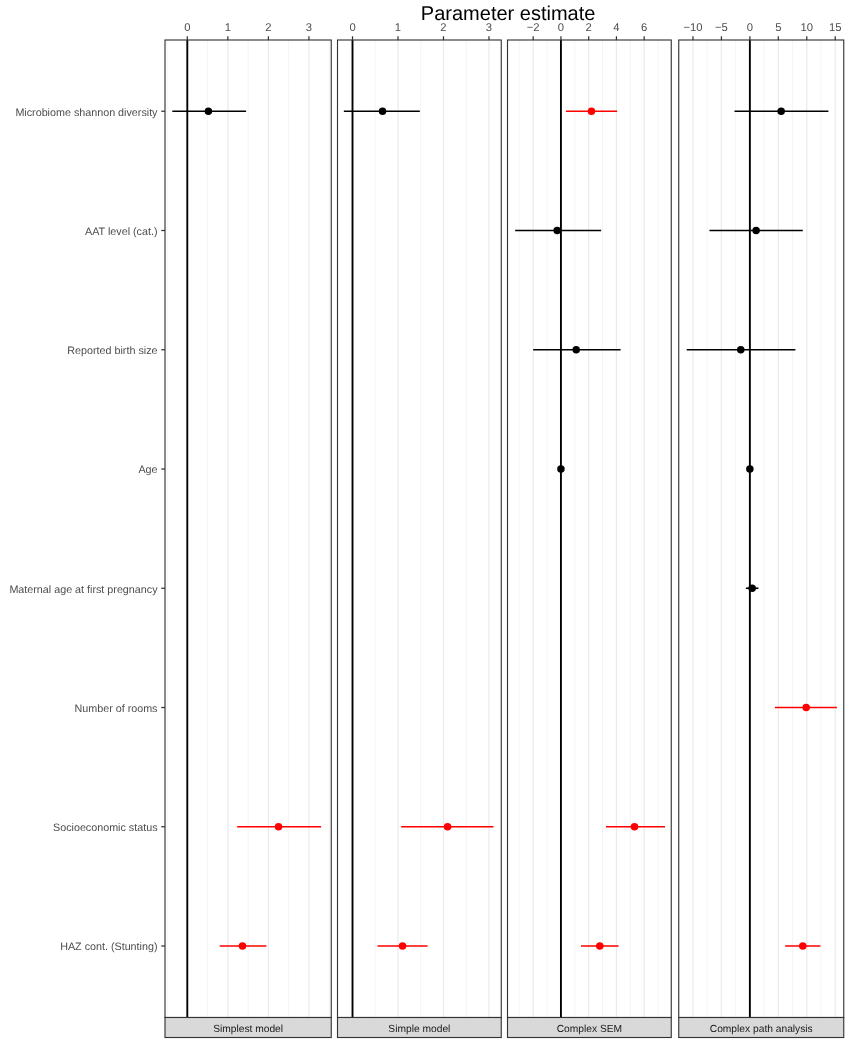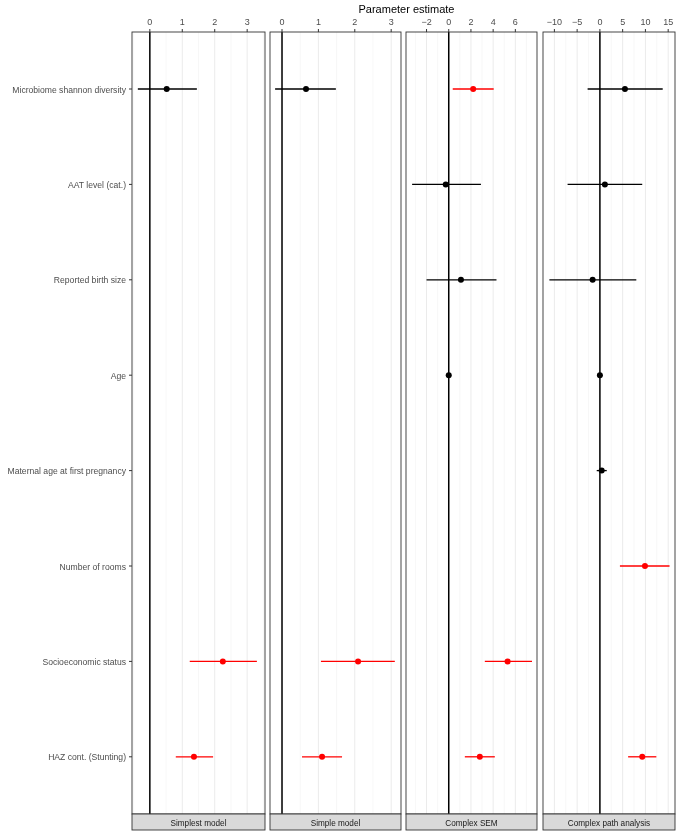--- a/index.html
+++ b/index.html
@@ -1,18 +1,18 @@
 <!DOCTYPE html>
 <html><head>
 <meta charset="utf-8">
 <style>
   html, body { margin:0; padding:0; background:#ffffff; }
   body { width:685px; height:836px; position:relative; overflow:hidden; font-family:"Liberation Sans", sans-serif; }
   #chart { position:absolute; left:0; top:0; }
-  .axis-title { position:absolute; left:0; width:685px; top:3px; text-align:center; font-size:11px; color:#000; padding-left:128px; box-sizing:border-box; }
+  .axis-title { position:absolute; left:0; width:685px; top:3px; text-align:center; font-size:16px; color:#000; padding-left:128px; box-sizing:border-box; }
 </style>
 </head>
 <body>
 
 <div class="axis-title">Parameter estimate</div>
 <svg id="chart" width="685" height="836" xmlns="http://www.w3.org/2000/svg">
     <g>
       <text x="126" y="92.5" text-anchor="end" font-size="8.6" fill="#4d4d4d" font-family="Liberation Sans, sans-serif">Microbiome shannon diversity</text>
       <line x1="129" x2="132" y1="89" y2="89" stroke="#333" stroke-width="1"></line>
       <text x="126" y="187.9" text-anchor="end" font-size="8.6" fill="#4d4d4d" font-family="Liberation Sans, sans-serif">AAT level (cat.)</text>

